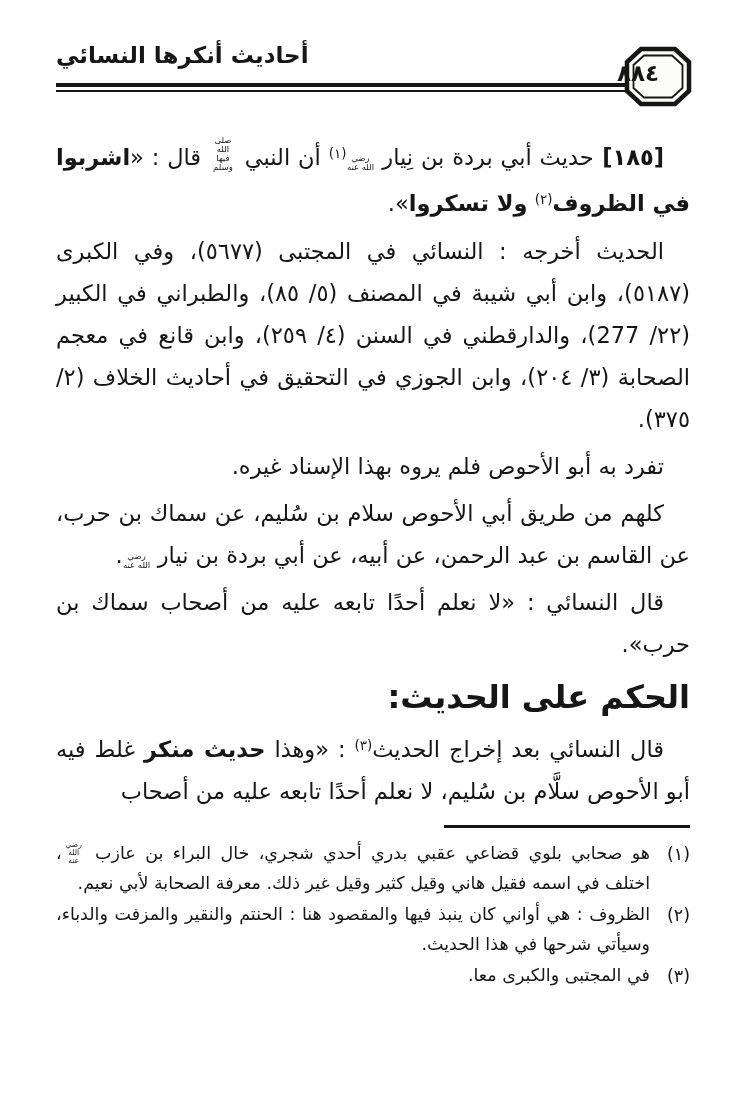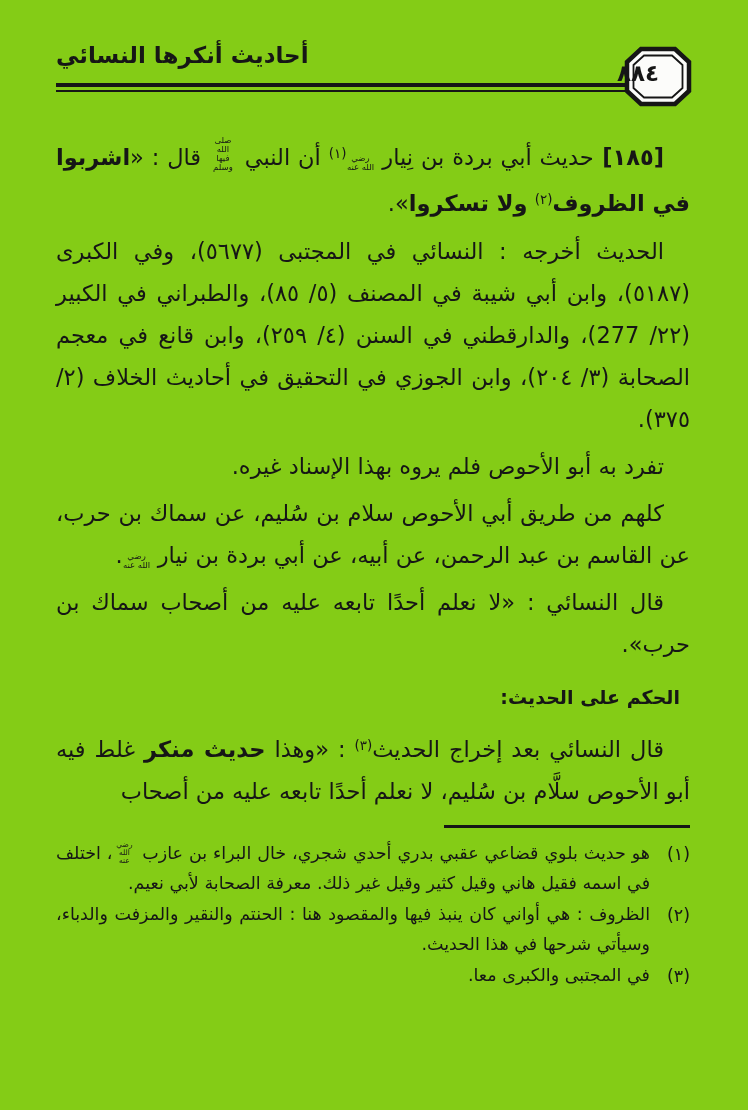--- a/index.html
+++ b/index.html
@@ -29,22 +29,22 @@
     font-size:23px;font-weight:bold;padding-bottom:2px;
   }
   
   main{padding:14px 58px 0 56px;}
   main p{
     margin:0 0 5px 0;
     font-size:22.5px;line-height:42px;
     text-align:justify;text-indent:26px;
   }
   main h2{
-    margin:12px 10px 7px 0;
-    font-size:19px;font-weight:bold;line-height:40px;
+    margin:12px 0 7px 0;
+    font-size:32px;font-weight:bold;line-height:40px;
     text-indent:0;
   }
   .b{font-weight:bold;}
   .sup{font-size:0.60em;vertical-align:0.55em;}
   .hon{
     display:inline-block;font-size:8.5px;line-height:1.08;
     max-width:28px;text-align:center;vertical-align:-5px;
     font-weight:normal;text-indent:0;
   }
   
@@ -54,21 +54,21 @@
     margin:13px 0 11px auto;
   }
   .fn{display:flex;margin-bottom:2px;}
   .fn-num{flex:0 0 40px;font-size:17.5px;line-height:29.5px;text-align:right;padding-top:1px;}
   .fn-text{flex:1;font-size:17.5px;line-height:29.5px;text-align:justify;}
   .fn-text .hon{font-size:7.5px;max-width:24px;vertical-align:-4px;}
 </style>
 </head>
 <body>
 
-<div class="page" style="background: #84cc16; color: rgb(22, 22, 22);">
+<div class="page" style="background: #ffffff; color: rgb(22, 22, 22);">
 
   <div class="hdr">
     <div class="running-title">أحاديث أنكرها النسائي</div>
     <div class="rule-thick"></div>
     <div class="rule-thin"></div>
     <div class="page-badge">
       <svg viewBox="0 0 68 61" width="68" height="61">
         <path d="M 17 3 L 51 3 L 65 16 L 65 45 L 51 58 L 17 58 L 3 45 L 3 16 Z" fill="#fcfcfa" stroke="#161616" stroke-width="4.5"></path>
         <path d="M 20 9.5 L 48 9.5 L 58.5 19 L 58.5 42 L 48 51.5 L 20 51.5 L 9.5 42 L 9.5 19 Z" fill="none" stroke="#161616" stroke-width="1.8"></path>
       </svg>
@@ -84,21 +84,21 @@
       <p><span>قال النسائي : «لا نعلم أحدًا تابعه عليه من أصحاب سماك بن حرب».</span></p>
       <h2><span>الحكم على الحديث:</span></h2>
       <p><span>قال النسائي بعد إخراج الحديث</span><span class="sup">(٣)</span><span> : «وهذا </span><span class="b">حديث منكر</span><span> غلط فيه أبو الأحوص سلَّام بن سُليم، لا نعلم أحدًا تابعه عليه من أصحاب</span></p>
     </main>
 
   <footer>
     <div class="fn-rule"></div>
     <div id="footnotes">
         <div class="fn">
           <span class="fn-num">(١)</span>
-          <span class="fn-text"><span>هو حديث بلوي قضاعي عقبي بدري أحدي شجري، خال البراء بن عازب </span><span class="hon">رضي الله عنه</span><span>، اختلف في اسمه فقيل هاني وقيل كثير وقيل غير ذلك. معرفة الصحابة لأبي نعيم.</span></span>
+          <span class="fn-text"><span>هو صحابي بلوي قضاعي عقبي بدري أحدي شجري، خال البراء بن عازب </span><span class="hon">رضي الله عنه</span><span>، اختلف في اسمه فقيل هاني وقيل كثير وقيل غير ذلك. معرفة الصحابة لأبي نعيم.</span></span>
         </div>
         <div class="fn">
           <span class="fn-num">(٢)</span>
           <span class="fn-text"><span>الظروف : هي أواني كان ينبذ فيها والمقصود هنا : الحنتم والنقير والمزفت والدباء، وسيأتي شرحها في هذا الحديث.</span></span>
         </div>
         <div class="fn">
           <span class="fn-num">(٣)</span>
           <span class="fn-text"><span>في المجتبى والكبرى معا.</span></span>
         </div>
       </div>

